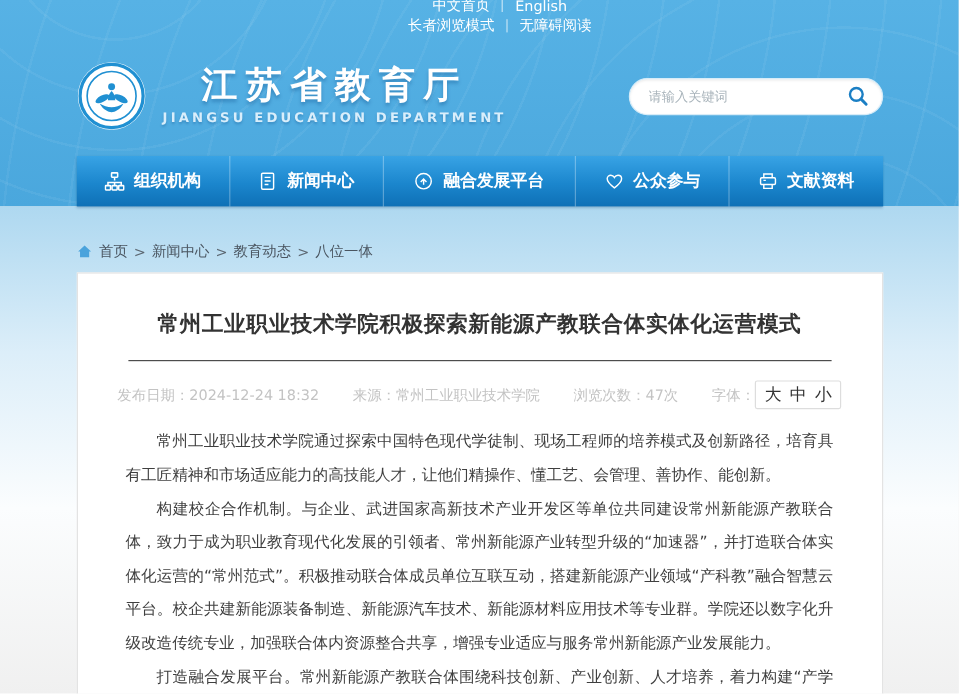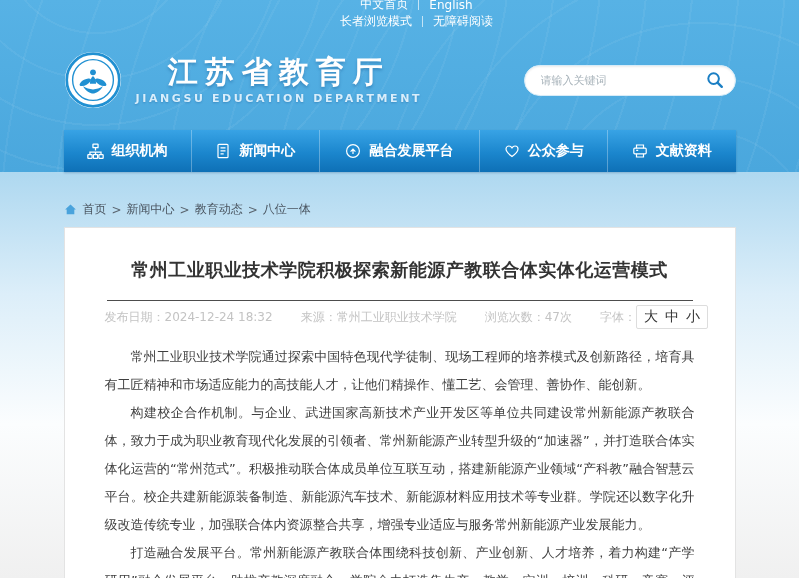--- a/index.html
+++ b/index.html
@@ -59,22 +59,22 @@
   .crumb { cursor:pointer; }
   .crumb-sep { margin:0 5px; color:#5b6670; }
   .home-icon { margin-right:6px; display:flex; align-items:center; }
 
   
   .card { background:#fff; border:1px solid #e3e3e3; min-height:380px;
     padding:30px 40px 40px; }
   .article-title { text-align:center; font-size:18px; font-weight:bold; color:#333;
     letter-spacing:.5px; }
   .title-rule { border:none; border-top:1px solid #4d4d4d; margin:18px 2px 0; }
-  .meta-row { display:flex; align-items:center; gap:28px;
-    margin:4px 0 14px; font-size:12px; color:#c3c3c3; }
+  .meta-row { display:flex; justify-content:center; align-items:center; gap:28px;
+    margin:16px 0 14px; font-size:12px; color:#c3c3c3; }
   .meta-item { white-space:nowrap; }
   .font-switch { display:flex; align-items:center; }
   .font-sizes { border:1px solid #ddd; border-radius:2px; padding:2px 7px; display:flex; gap:7px; }
   .font-size-btn { color:#333; font-size:14px; cursor:pointer; }
 
   .article-body { margin-top:8px; }
   .article-body p { font-size:13px; color:#3f3f3f; line-height:28px;
     text-indent:2em; text-align:justify; }
 </style>
 </head>

